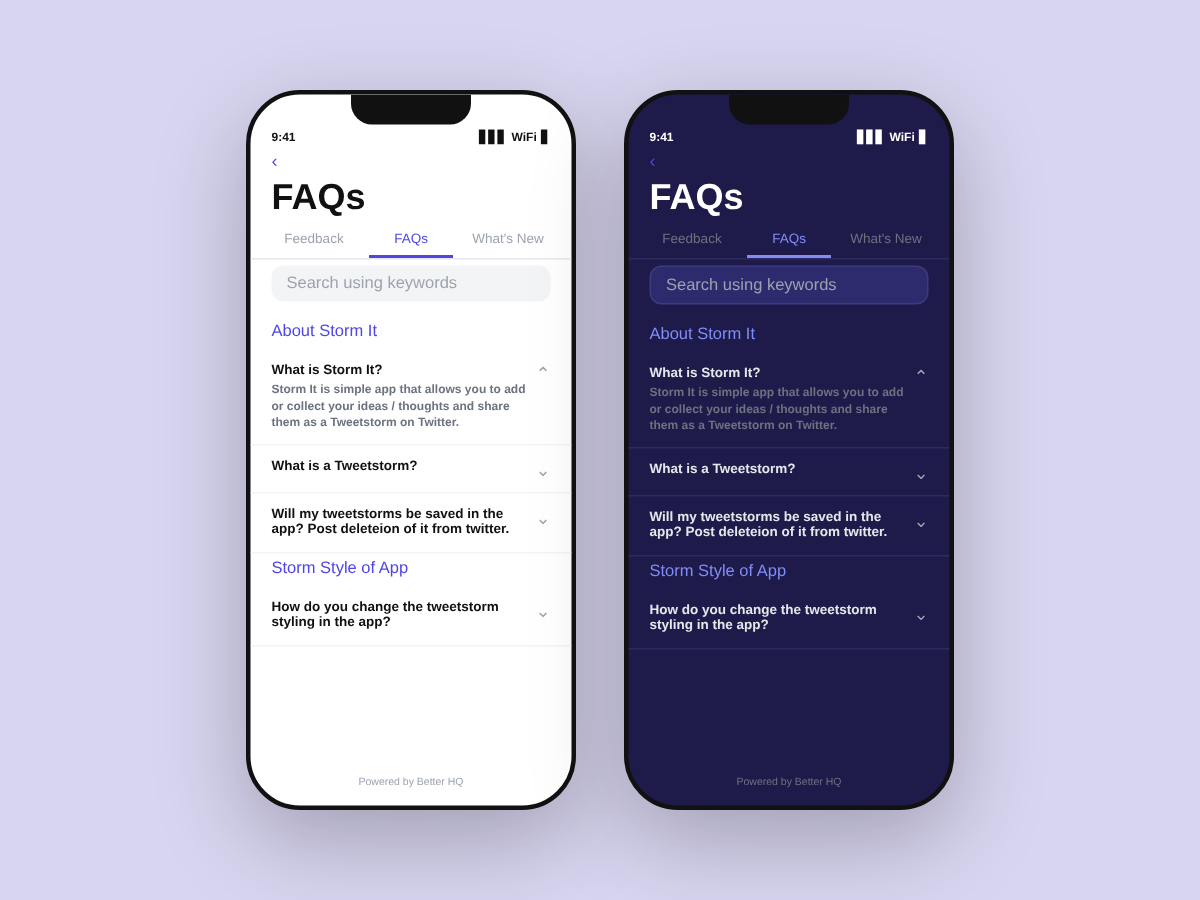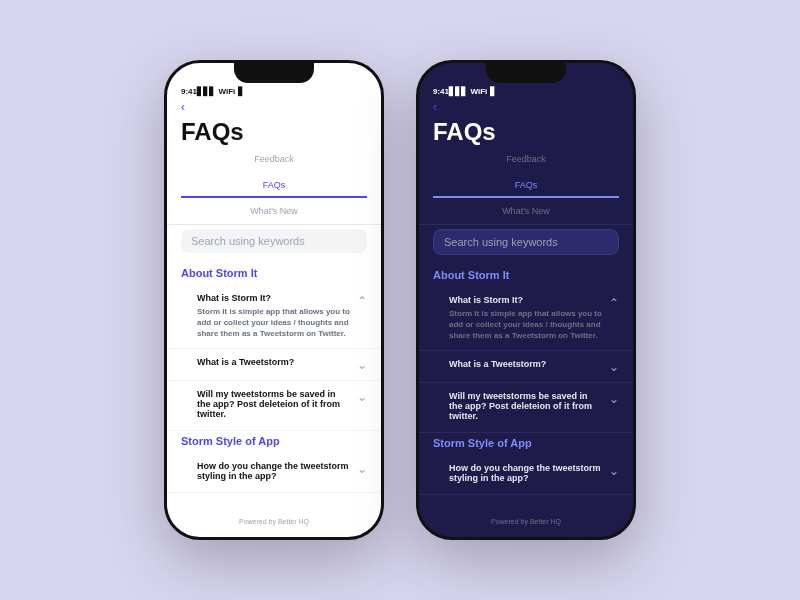--- a/index.html
+++ b/index.html
@@ -55,20 +55,21 @@
     .phone-content {
       width: 100%;
       height: 100%;
       overflow: hidden;
       padding-top: 20px;
     }
 
     
     .status-bar {
       display: flex;
+      justify-content: space-between;
       align-items: center;
       padding: 4px 14px 2px;
       font-size: 8px;
       font-weight: 600;
     }
 
     .phone.light .status-bar { color: #111; }
     .phone.dark .status-bar { color: #fff; }
 
     .status-right {
@@ -94,21 +95,20 @@
     .phone.light .page-title { color: #111; }
     .phone.dark .page-title { color: #fff; }
 
     
     .tabs {
       display: flex;
       padding: 0 14px;
       gap: 8px;
       border-bottom: 1px solid #e5e7eb;
       margin-bottom: 0;
-      flex-direction: column;
     }
 
     .phone.dark .tabs { border-bottom-color: #2d2a5e; }
 
     .tab {
       font-size: 9px;
       padding-bottom: 6px;
       color: #9ca3af;
       border-bottom: 2px solid transparent;
       cursor: pointer;
@@ -136,39 +136,39 @@
 
     .phone.dark .search-bar {
       background: #2d2a6e;
       color: #9ca3af;
       border: 1px solid #3d3a7e;
     }
 
     
     .section-heading {
       font-size: 11px;
-      font-weight: 700;
+      font-weight: 400;
       color: #4f46e5;
       padding: 4px 14px 6px;
     }
 
     .phone.dark .section-heading { color: #818cf8; }
 
     
     .faq-item {
       padding: 8px 14px;
       border-bottom: 1px solid #f3f4f6;
       display: flex;
       justify-content: space-between;
       align-items: flex-start;
     }
 
     .phone.dark .faq-item { border-bottom-color: #2d2a5e; }
 
-    .faq-item-content { flex: 1; margin-left: 16px; }
+    .faq-item-content { flex: 1; }
 
     .faq-question {
       font-size: 9px;
       font-weight: 600;
       color: #111;
       margin-bottom: 3px;
     }
 
     .phone.dark .faq-question { color: #e5e7eb; }
 

